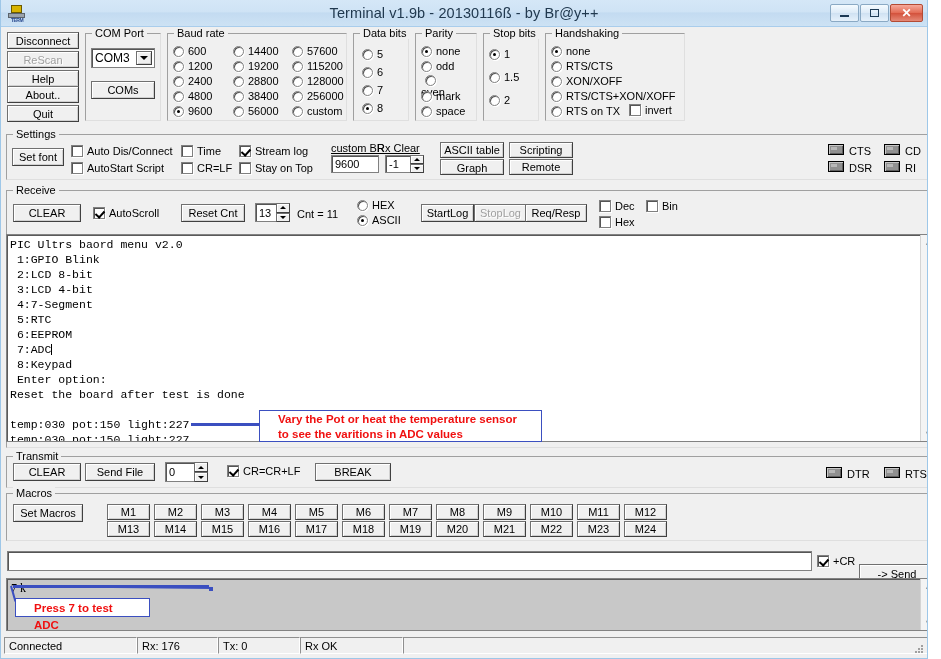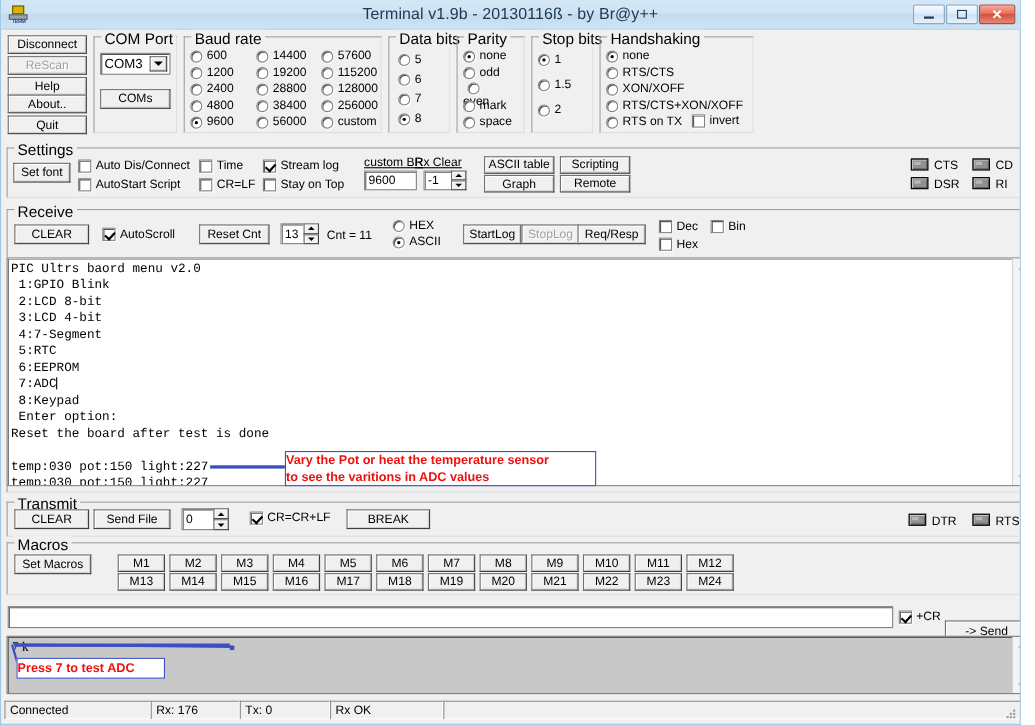--- a/index.html
+++ b/index.html
@@ -65,21 +65,21 @@
 
   
   .group{
     position:absolute;
     border:1px solid #dfdfdf;
     border-top-color:#a0a0a0; border-left-color:#a0a0a0;
     background:transparent;
   }
   .group > .gl{
     position:absolute; top:-7px; left:6px; padding:0 3px;
-    background:#f0f0f0; font-size:14px; color:#000; white-space:nowrap;
+    background:#f0f0f0; font-size:11px; color:#000; white-space:nowrap;
   }
   .btn{
     position:absolute;
     background:#f0f0f0;
     border:1px solid #707070;
     border-right-color:#404040; border-bottom-color:#404040;
     box-shadow: inset 1px 1px 0 #ffffff, inset -1px -1px 0 #d0d0d0;
     font-size:11px; color:#000;
     display:flex; align-items:center; justify-content:center;
     text-align:center; white-space:nowrap; cursor:default;
@@ -178,21 +178,21 @@
   .vscroll .ar{ font-size:9px; color:#9a9a9a; padding:2px 0;}
   .caret{
     display:inline-block; width:1px; height:11px; background:#000;
     vertical-align:-2px;
   }
   
   .anno-box{
     position:absolute; border:1px solid #3b4fc0; background:#fff;
     color:#f01010; font-weight:bold; font-size:11.5px;
     font-family:"Liberation Sans", sans-serif;
-    padding:1px 0; line-height:15px; white-space:pre-line;
+    padding:1px 18px; line-height:15px; white-space:pre-line;
   }
   .anno-line{ position:absolute; background:#3b4fc0; }
   
   #histpane{
     position:absolute; left:5px; top:578px; width:931px; height:53px;
     background:#c8c8c8; border:1px solid #828282; box-shadow: inset 1px 1px 0 #5a5a5a;
     overflow:hidden;
   }
   
   .status{

